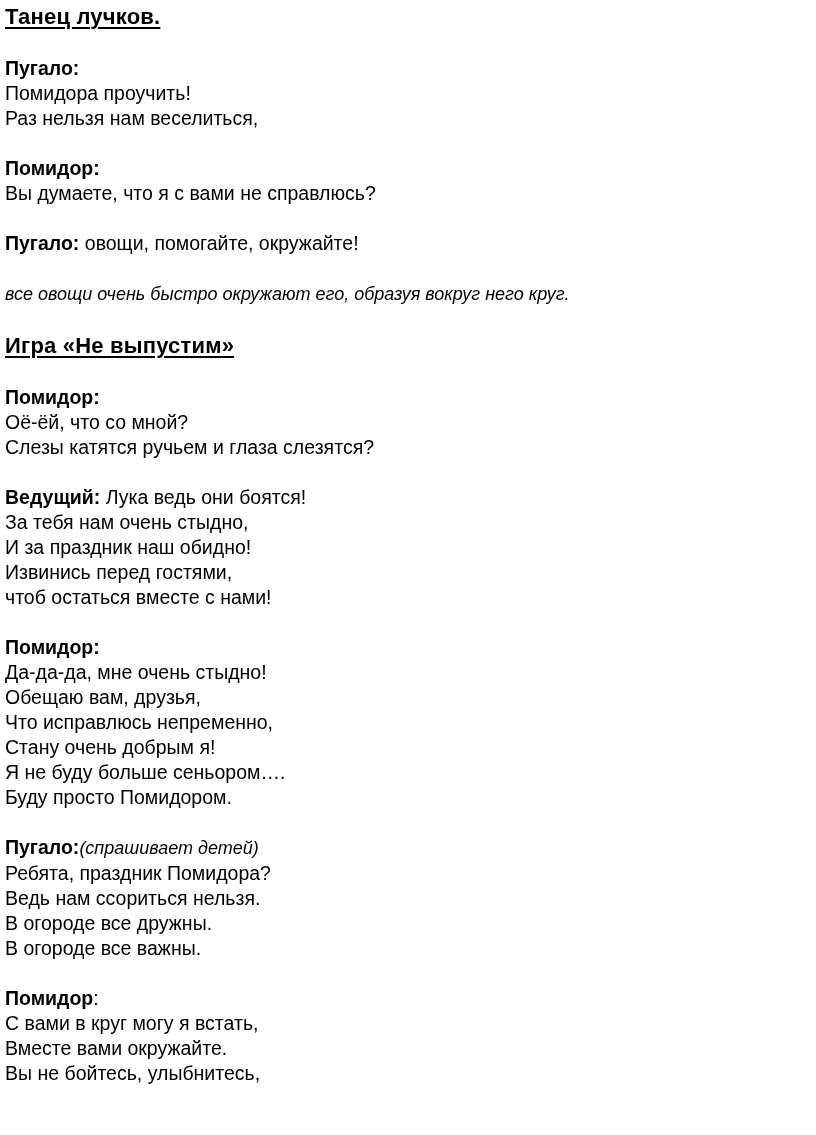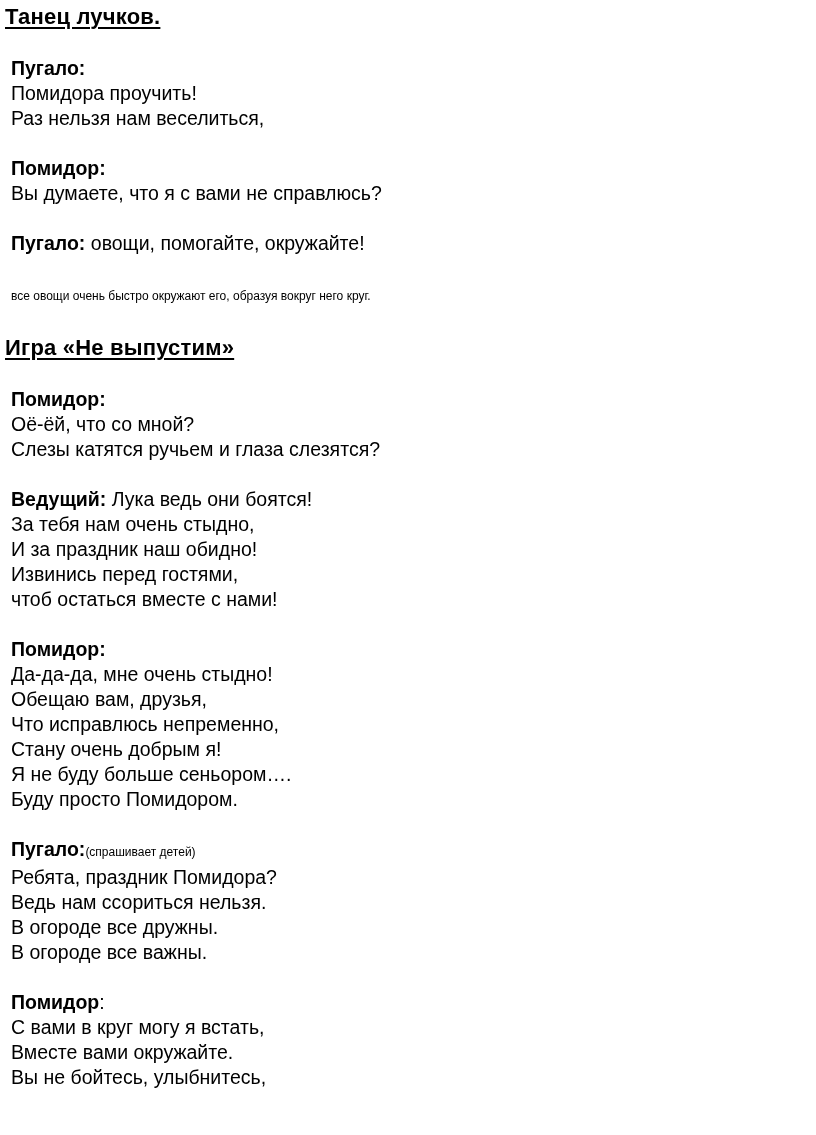--- a/index.html
+++ b/index.html
@@ -24,25 +24,24 @@
   .heading-block.first { margin-top: 0; }
   .heading-block .u {
     text-decoration: underline;
     text-decoration-thickness: 2px;
     text-underline-offset: 3px;
   }
   .para {
     margin-top: 25px;
     font-size: 19.5px;
     line-height: 25px;
-    margin-left: 6px;
   }
   .line { white-space: pre-wrap; }
   .bold { font-weight: bold; }
-  .italic { font-size: 12px; text-align: right; }
+  .italic { font-style: italic; font-size: 18px; text-align: right; }
 </style>
 </head>
 <body>
 
 <div class="page">
     <div class="heading-block first"><span class="u">Танец лучков.</span></div>
     <div class="para">
       <div class="line"><span class="bold">Пугало:</span></div>
       <div class="line"><span>Помидора проучить!</span></div>
       <div class="line"><span>Раз нельзя нам веселиться,</span></div>

